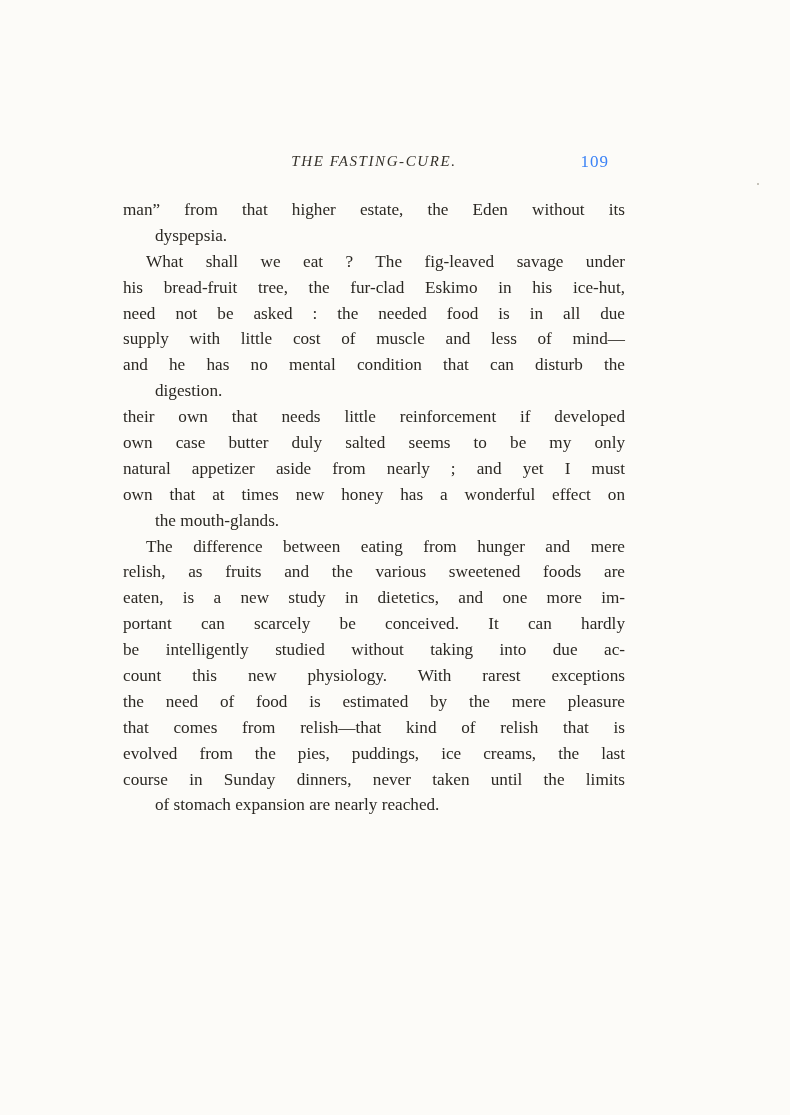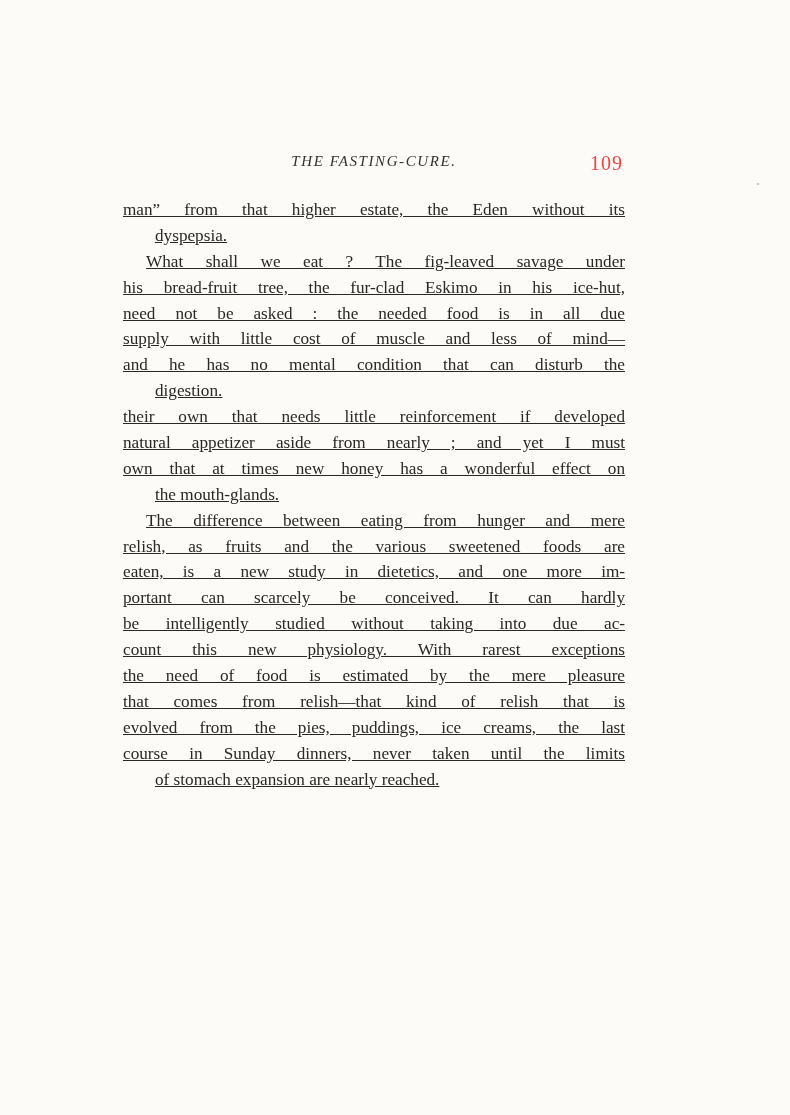--- a/index.html
+++ b/index.html
@@ -28,33 +28,32 @@
   .running-title {
     display: block;
     text-align: center;
     font-style: italic;
     font-size: 15px;
     letter-spacing: 1.6px;
     color: #35312a;
   }
   .page-number {
     position: absolute;
-    right: 2px;
+    right: 16px;
     top: -1px;
-    font-size: 20px;
+    font-size: 17px;
     letter-spacing: 1px;
-    color: #ef4444;
+    color: #3b82f6;
   }
   .body-text {
     position: absolute;
     top: 197px;
     left: 123px;
     width: 502px;
     font-size: 17.2px;
-    text-decoration: underline;
   }
   .line {
     line-height: 25.9px;
     height: 25.9px;
     text-align: justify;
     text-align-last: justify;
     -moz-text-align-last: justify;
     white-space: nowrap;
     overflow: visible;
   }
@@ -88,20 +87,21 @@
   <div class="body-text">
       <div class="line">man” from that higher estate, the Eden without its</div>
       <div class="line last">dyspepsia.</div>
       <div class="line first-indent">What shall we eat ?  The fig-leaved savage under</div>
       <div class="line">his bread-fruit tree, the fur-clad Eskimo in his ice-hut,</div>
       <div class="line">need not be asked :  the needed food is in all due</div>
       <div class="line">supply with little cost of muscle and less of mind—</div>
       <div class="line">and he has no mental condition that can disturb the</div>
       <div class="line last">digestion.</div>
       <div class="line">their own that needs little reinforcement if developed</div>
+      <div class="line">own case butter duly salted seems to be my only</div>
       <div class="line">natural appetizer aside from nearly ;  and yet I must</div>
       <div class="line">own that at times new honey has a wonderful effect on</div>
       <div class="line last">the mouth-glands.</div>
       <div class="line first-indent">The difference between eating from hunger and mere</div>
       <div class="line">relish, as fruits and the various sweetened foods are</div>
       <div class="line">eaten, is a new study in dietetics, and one more im-</div>
       <div class="line">portant can scarcely be conceived.   It can hardly</div>
       <div class="line">be intelligently studied without taking into due ac-</div>
       <div class="line">count this new physiology.   With rarest exceptions</div>
       <div class="line">the need of food is estimated by the mere pleasure</div>

